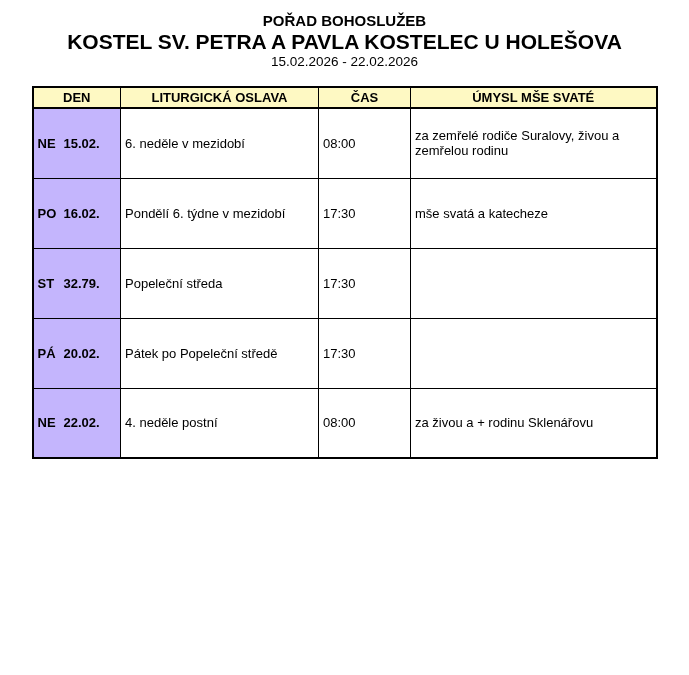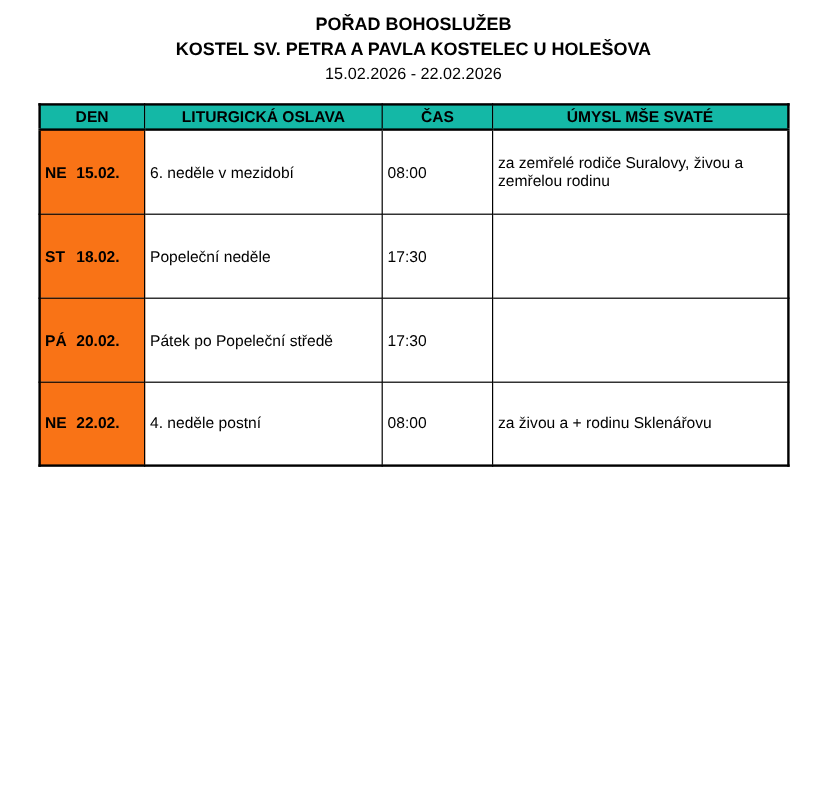--- a/index.html
+++ b/index.html
@@ -18,21 +18,21 @@
   .titles {
     text-align: center;
     margin-bottom: 14px;
   }
   .title-line1 {
     font-size: 15px;
     font-weight: bold;
     line-height: 21px;
   }
   .title-line2 {
-    font-size: 15px;
+    font-size: 21px;
     font-weight: bold;
     line-height: 21px;
   }
   .title-line3 {
     font-size: 13.5px;
     font-weight: normal;
     line-height: 20px;
   }
   table.schedule {
     border-collapse: collapse;
@@ -46,32 +46,32 @@
   table.schedule td {
     border: 1px solid #000000;
     padding: 2px 4px;
     box-sizing: border-box;
   }
   col.c-den  { width: 88px; }
   col.c-osl  { width: 198px; }
   col.c-cas  { width: 92px; }
   col.c-umy  { width: 246px; }
   tr.head-row th {
-    background: #14b8a6;
+    background: #fef9c3;
     font-weight: bold;
     height: 21px;
     text-align: center;
     border-bottom: 2px solid #000000;
     font-size: 13px;
   }
   tr.data-row {
     height: 70px;
   }
   td.day-cell {
-    background: #f97316;
+    background: #c4b5fd;
     font-weight: bold;
     vertical-align: middle;
     padding-left: 5px;
     margin-top: 12px;
   }
   td.day-cell .day-abbr {
     display: inline-block;
     min-width: 26px;
   }
   td.cel-cell, td.time-cell, td.int-cell {
@@ -110,22 +110,28 @@
       </tr>
     </thead>
     <tbody>
       <tr class="data-row">
         <td class="day-cell"><span class="day-abbr">NE</span><span>15.02.</span></td>
         <td class="cel-cell">6. neděle v mezidobí</td>
         <td class="time-cell">08:00</td>
         <td class="int-cell">za zemřelé rodiče Suralovy, živou a zemřelou rodinu</td>
       </tr>
       <tr class="data-row">
-        <td class="day-cell"><span class="day-abbr">ST</span><span>18.02.</span></td>
-        <td class="cel-cell">Popeleční neděle</td>
+        <td class="day-cell"><span class="day-abbr">PO</span><span>16.02.</span></td>
+        <td class="cel-cell">Pondělí 6. týdne v mezidobí</td>
+        <td class="time-cell">17:30</td>
+        <td class="int-cell">mše svatá a katecheze</td>
+      </tr>
+      <tr class="data-row">
+        <td class="day-cell"><span class="day-abbr">ST</span><span>32.79.</span></td>
+        <td class="cel-cell">Popeleční středa</td>
         <td class="time-cell">17:30</td>
         <td class="int-cell"></td>
       </tr>
       <tr class="data-row">
         <td class="day-cell"><span class="day-abbr">PÁ</span><span>20.02.</span></td>
         <td class="cel-cell">Pátek po Popeleční středě</td>
         <td class="time-cell">17:30</td>
         <td class="int-cell"></td>
       </tr>
       <tr class="data-row">

